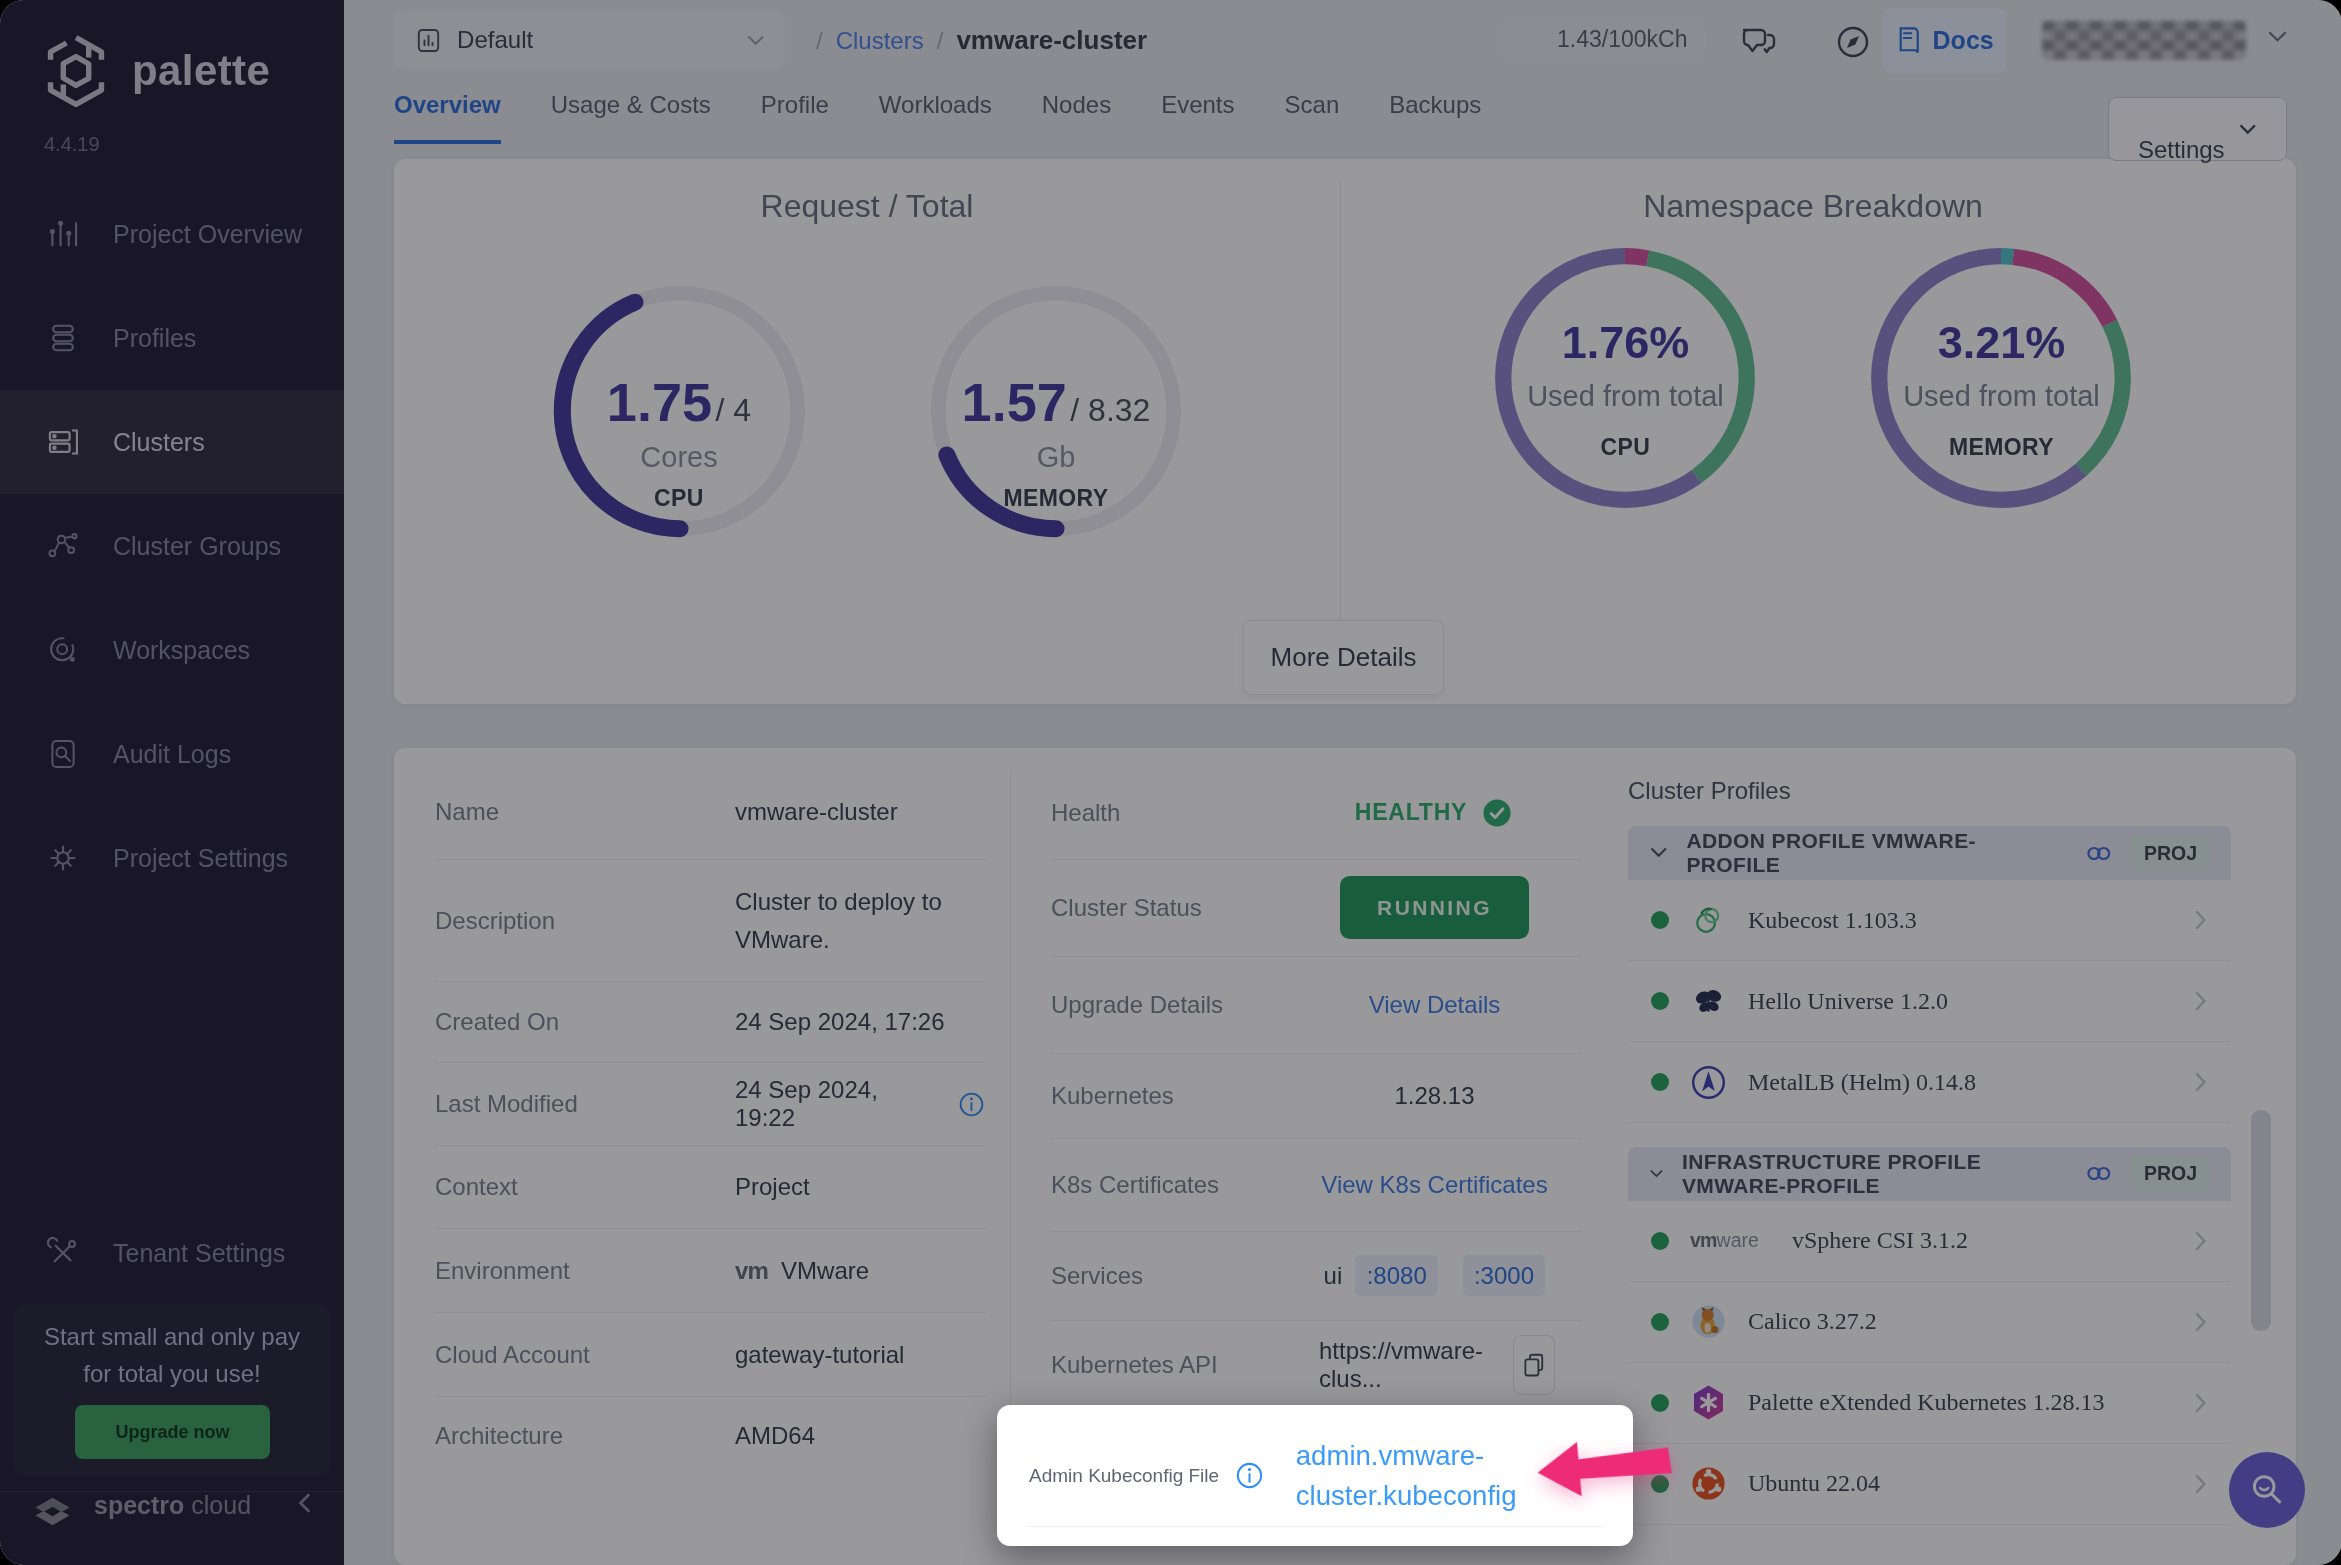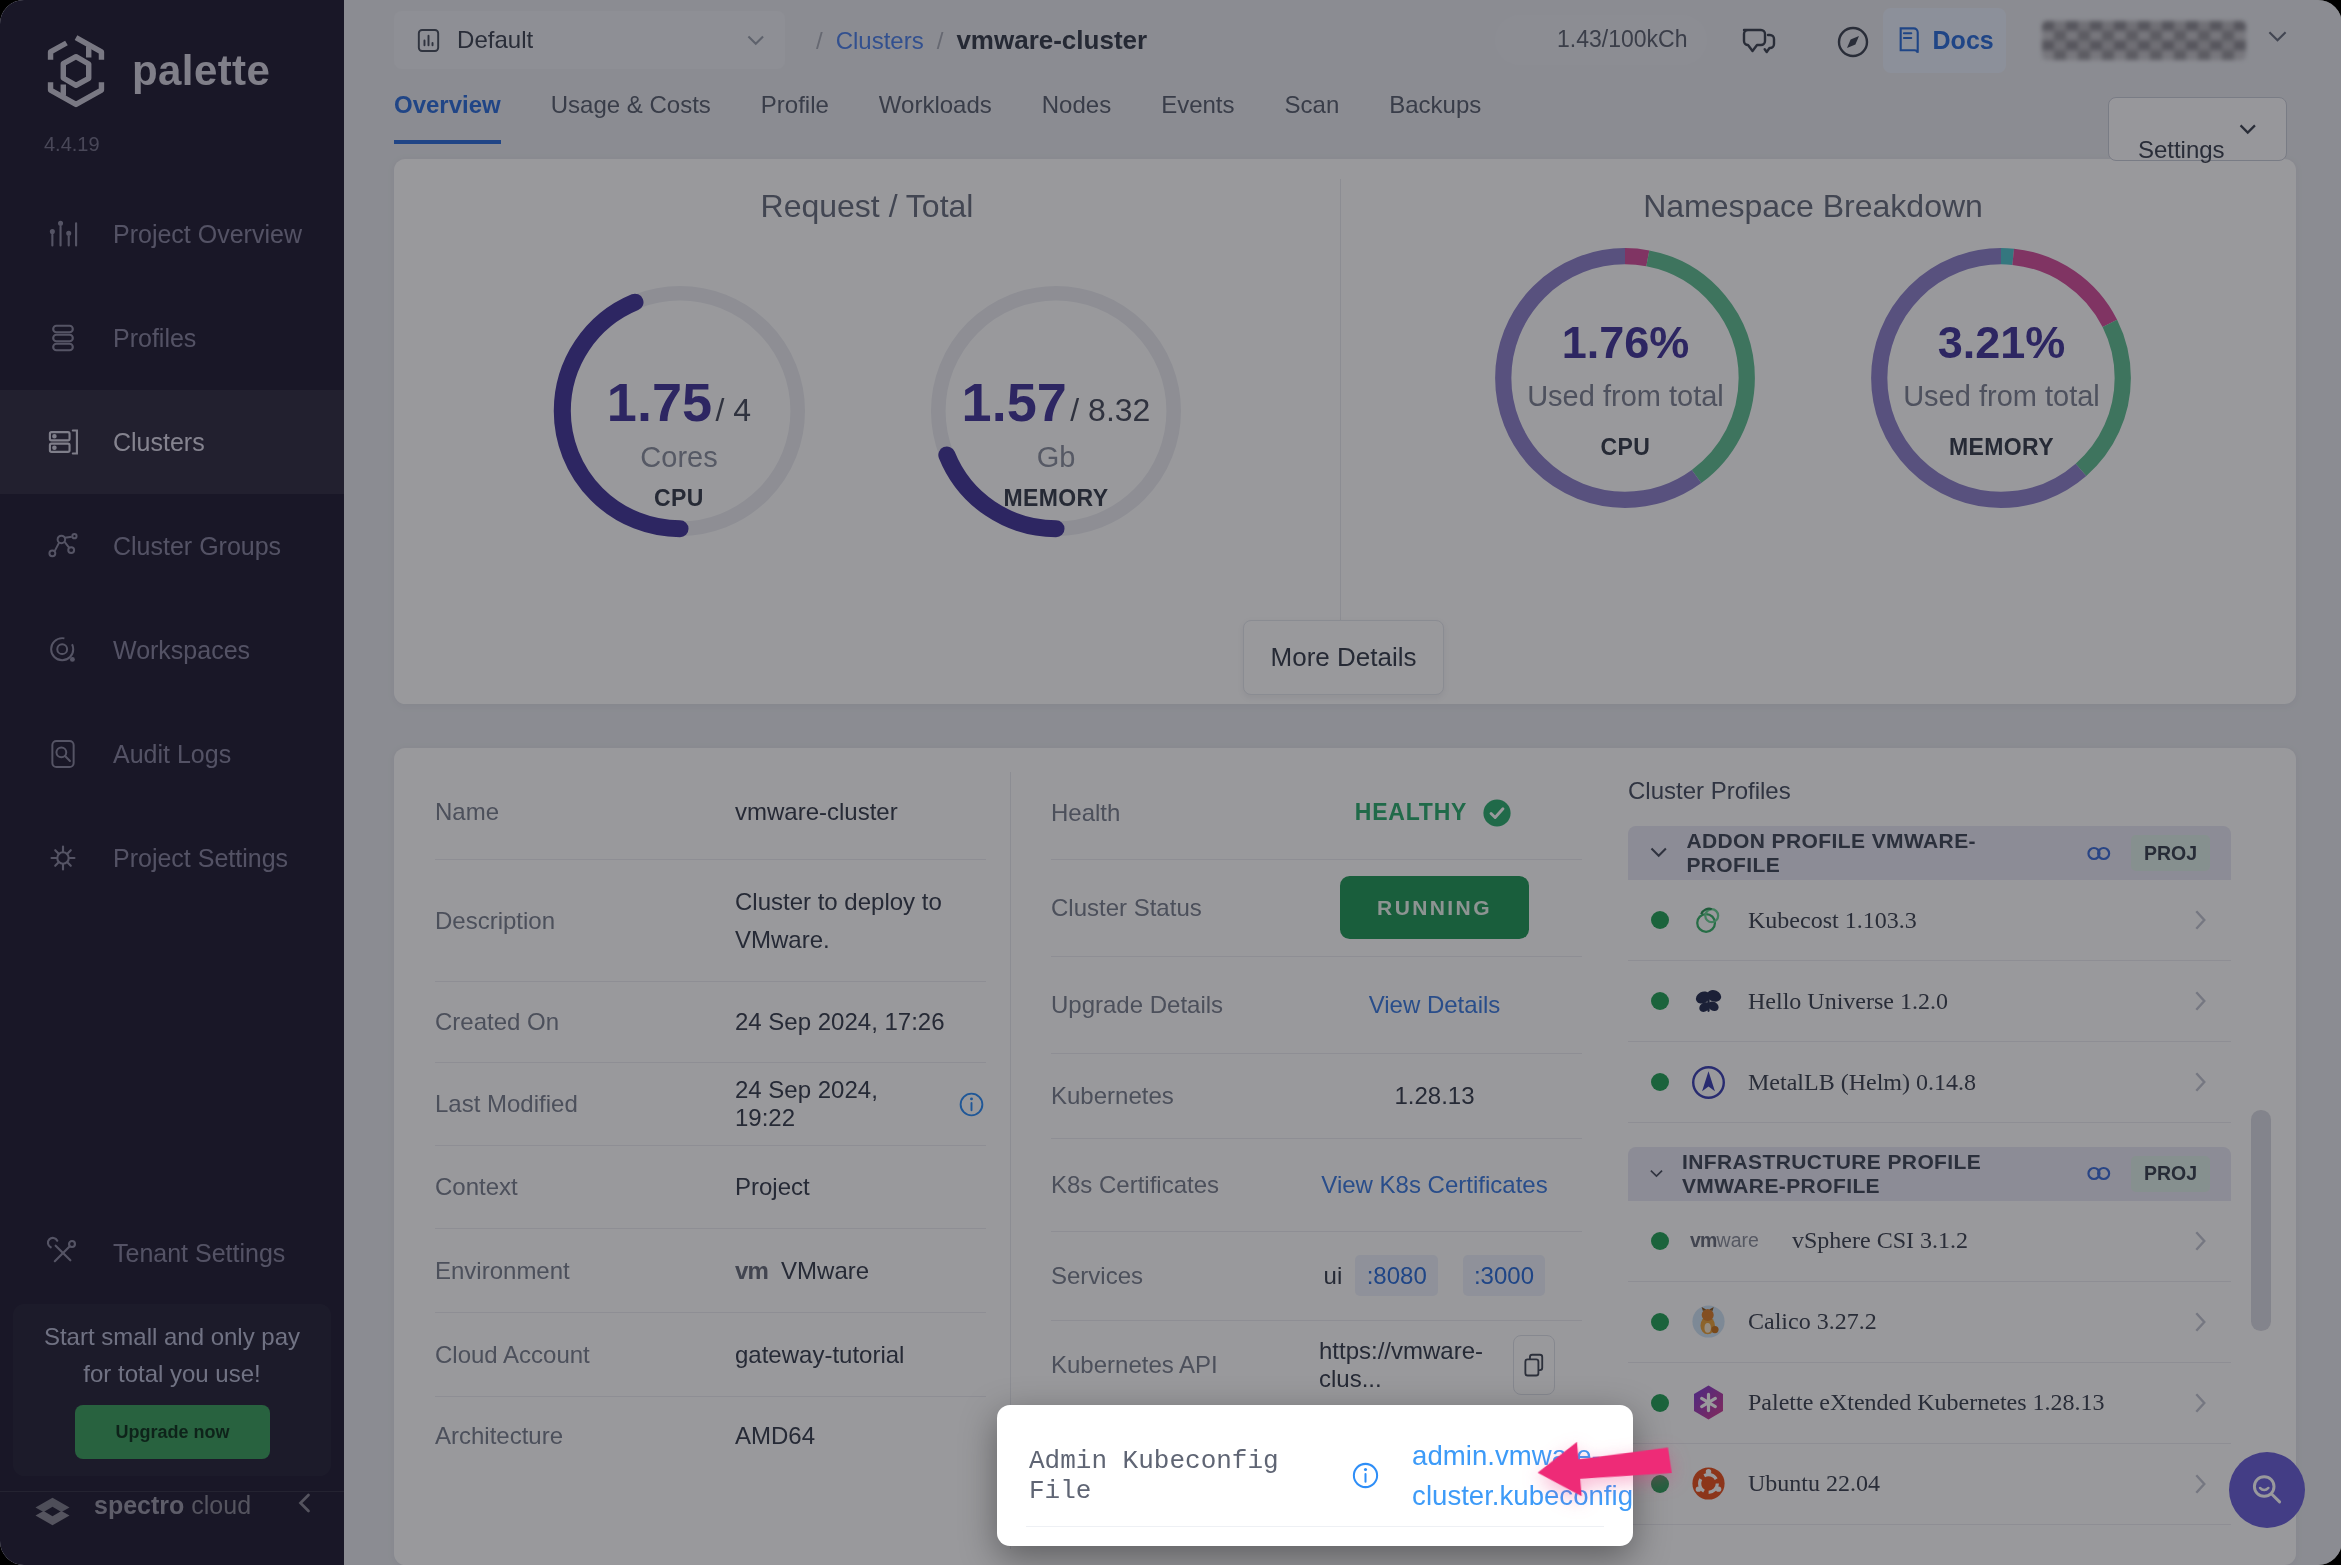--- a/index.html
+++ b/index.html
@@ -92,21 +92,21 @@
   .prof-dot{width:18px;height:18px;border-radius:50%;background:#27a35a;flex:none;}
   .prof-name{font-size:24px;color:#3f4553;font-family:Liberation Serif, serif;}
   .prof-chev{margin-left:auto;}
   .sec2{margin-top:23.5px;}
   .scroll-thumb{position:absolute;left:1857px;top:362px;width:19.5px;height:221px;border-radius:9.7px;background:#dadbe3;}
   
   .fab{position:absolute;left:2229px;top:1452px;width:76px;height:76px;border-radius:50%;background:#6b61d8;display:flex;align-items:center;justify-content:center;cursor:pointer;z-index:3;}
   
   .dim-overlay{position:absolute;inset:0;background:rgba(13,12,18,.42);z-index:50;}
   .spotlight-card{position:absolute;left:997px;top:1405px;width:636px;height:141px;background:#fff;border-radius:13px;box-shadow:0 11.4px 36px rgba(0,0,0,.38);z-index:60;display:flex;align-items:center;padding:0 0 0 32px;box-sizing:border-box;}
-  .spot-label{font-size:26px;color:#5f6574;font-family:Liberation Mono, monospace;}
+  .spot-label{font-size:19px;color:#5f6574;}
   .spot-link{margin-left:31px;font-size:27.6px;color:#3d9bf8;line-height:1.42;cursor:pointer;}
   .spot-sep{position:absolute;left:29px;right:29px;bottom:19.5px;height:0.8px;background:#eef0f4;}
   .spot-arrow{position:absolute;left:535px;top:29px;z-index:61;transform:rotate(-5deg);filter:drop-shadow(0 6.5px 9.7px rgba(236,43,119,.35));}
 </style>
 </head>
 <body>
 
 <div class="frame">
 
   <div class="sidebar">

